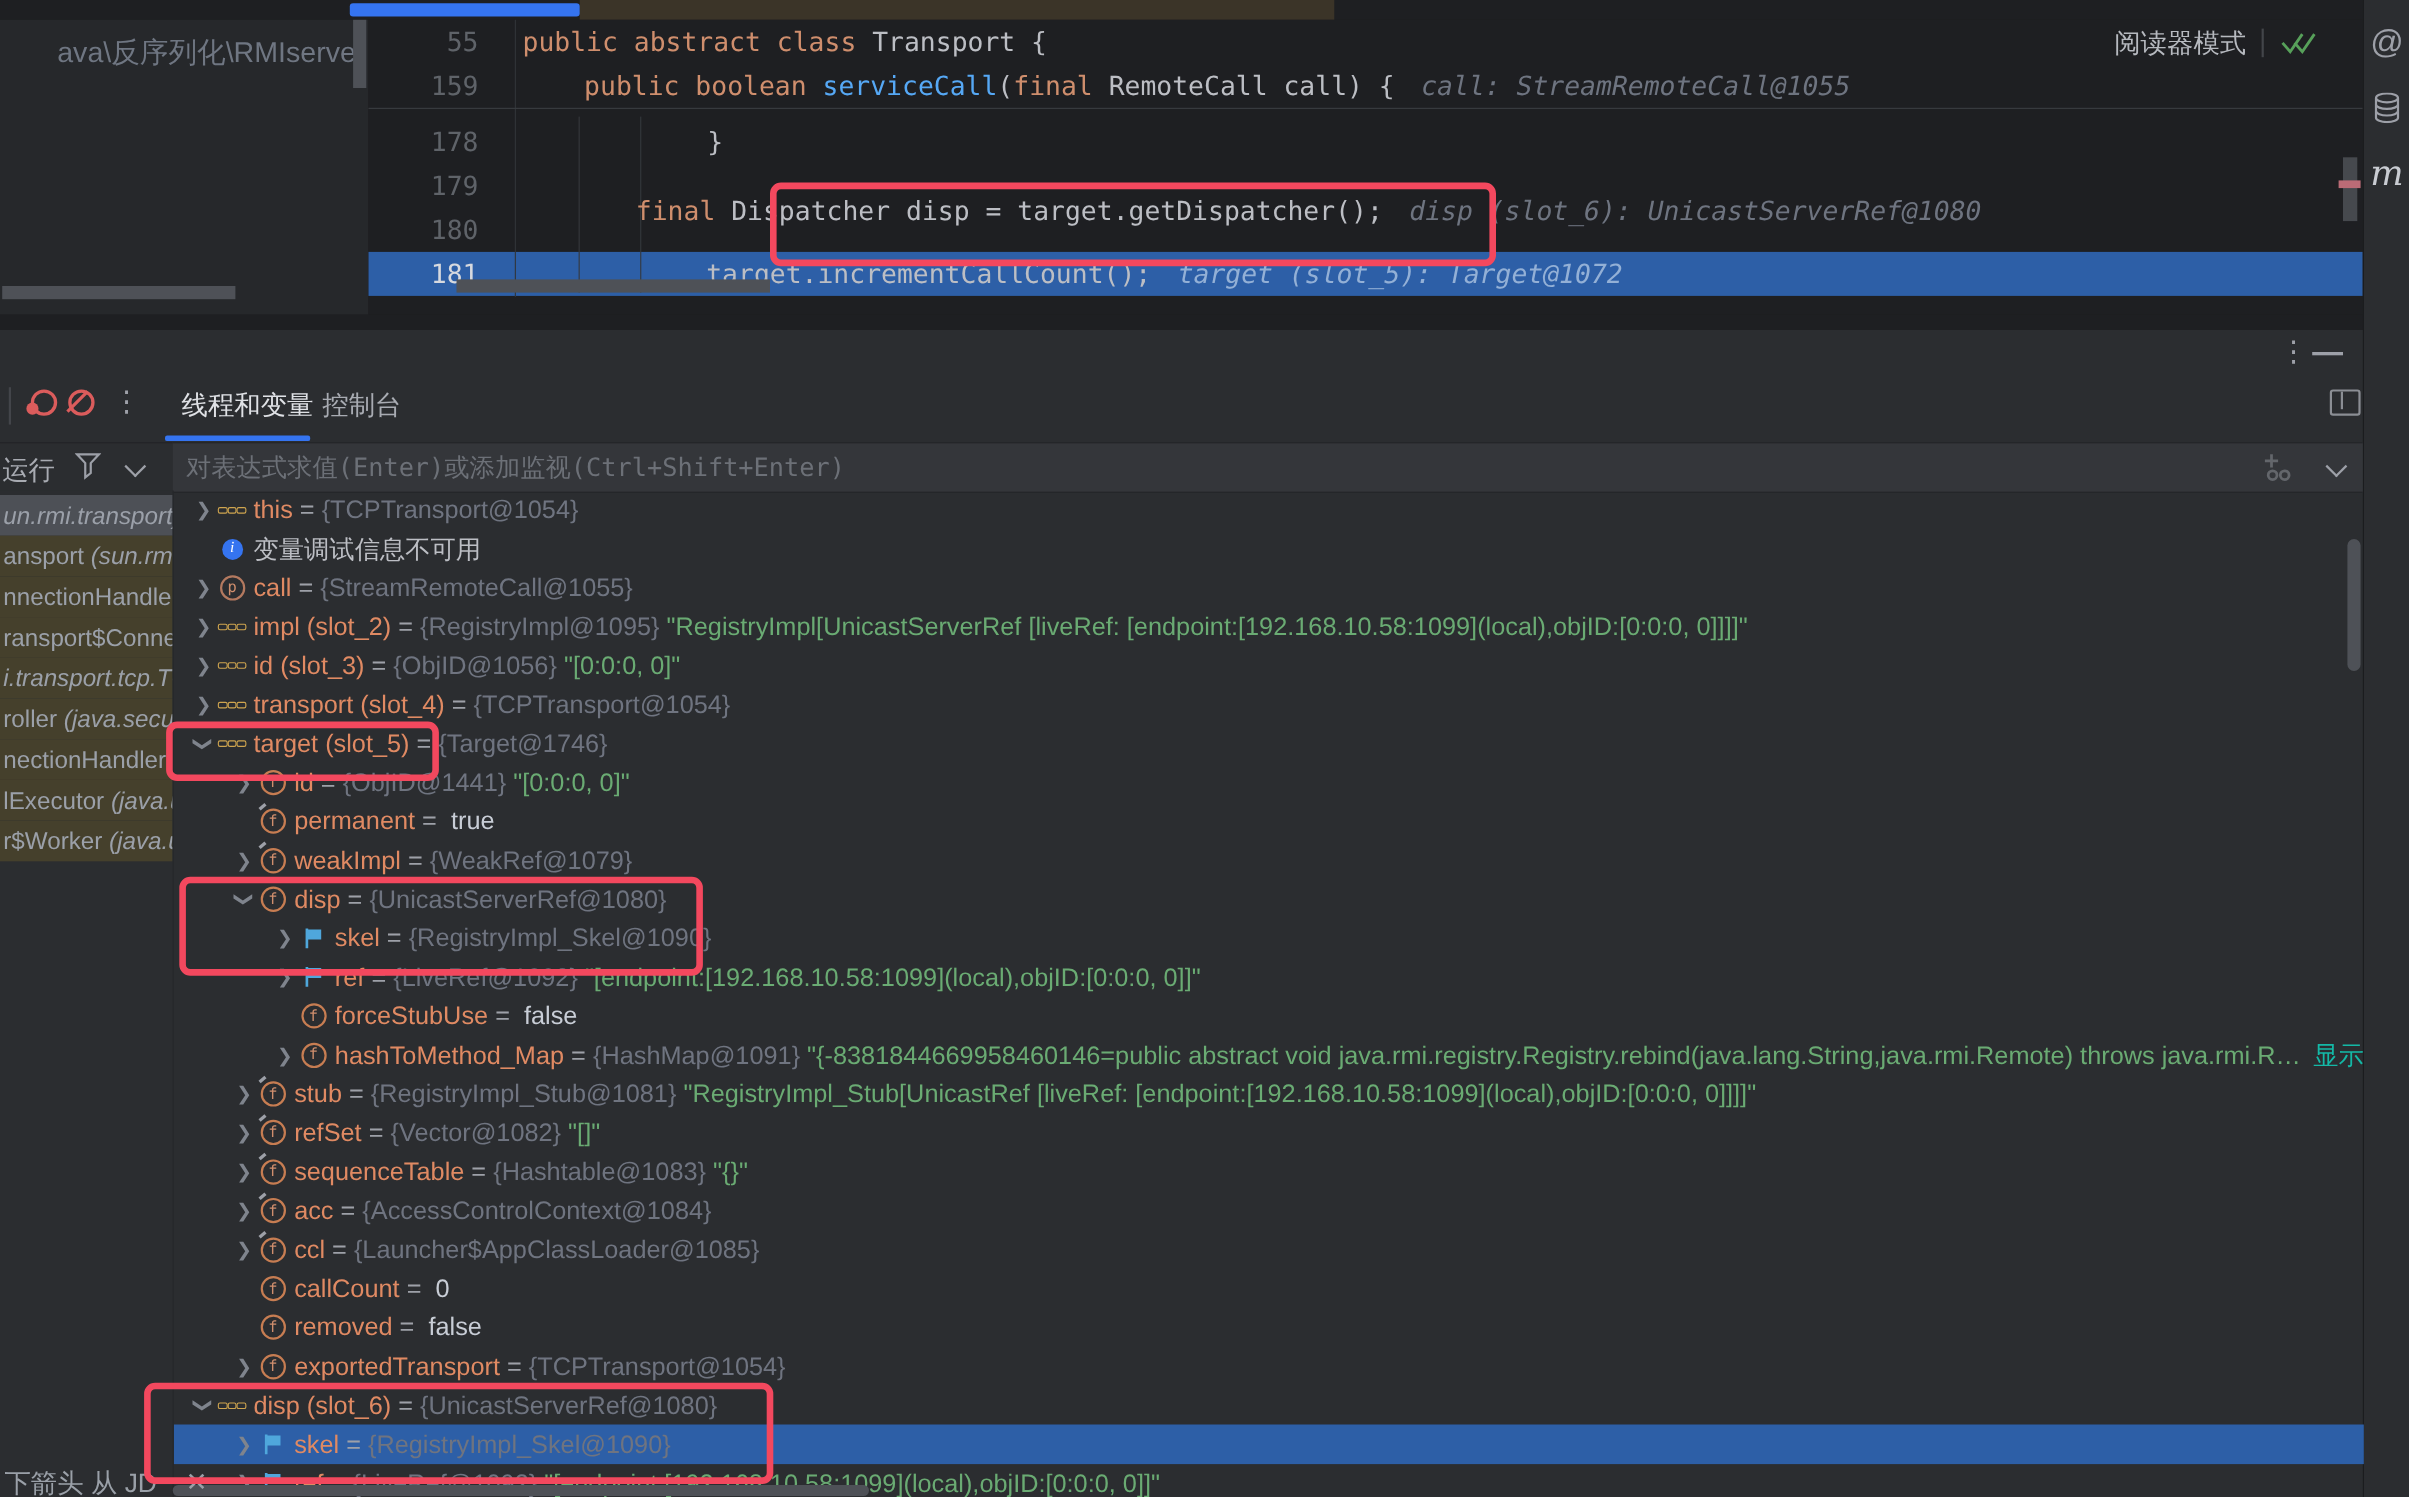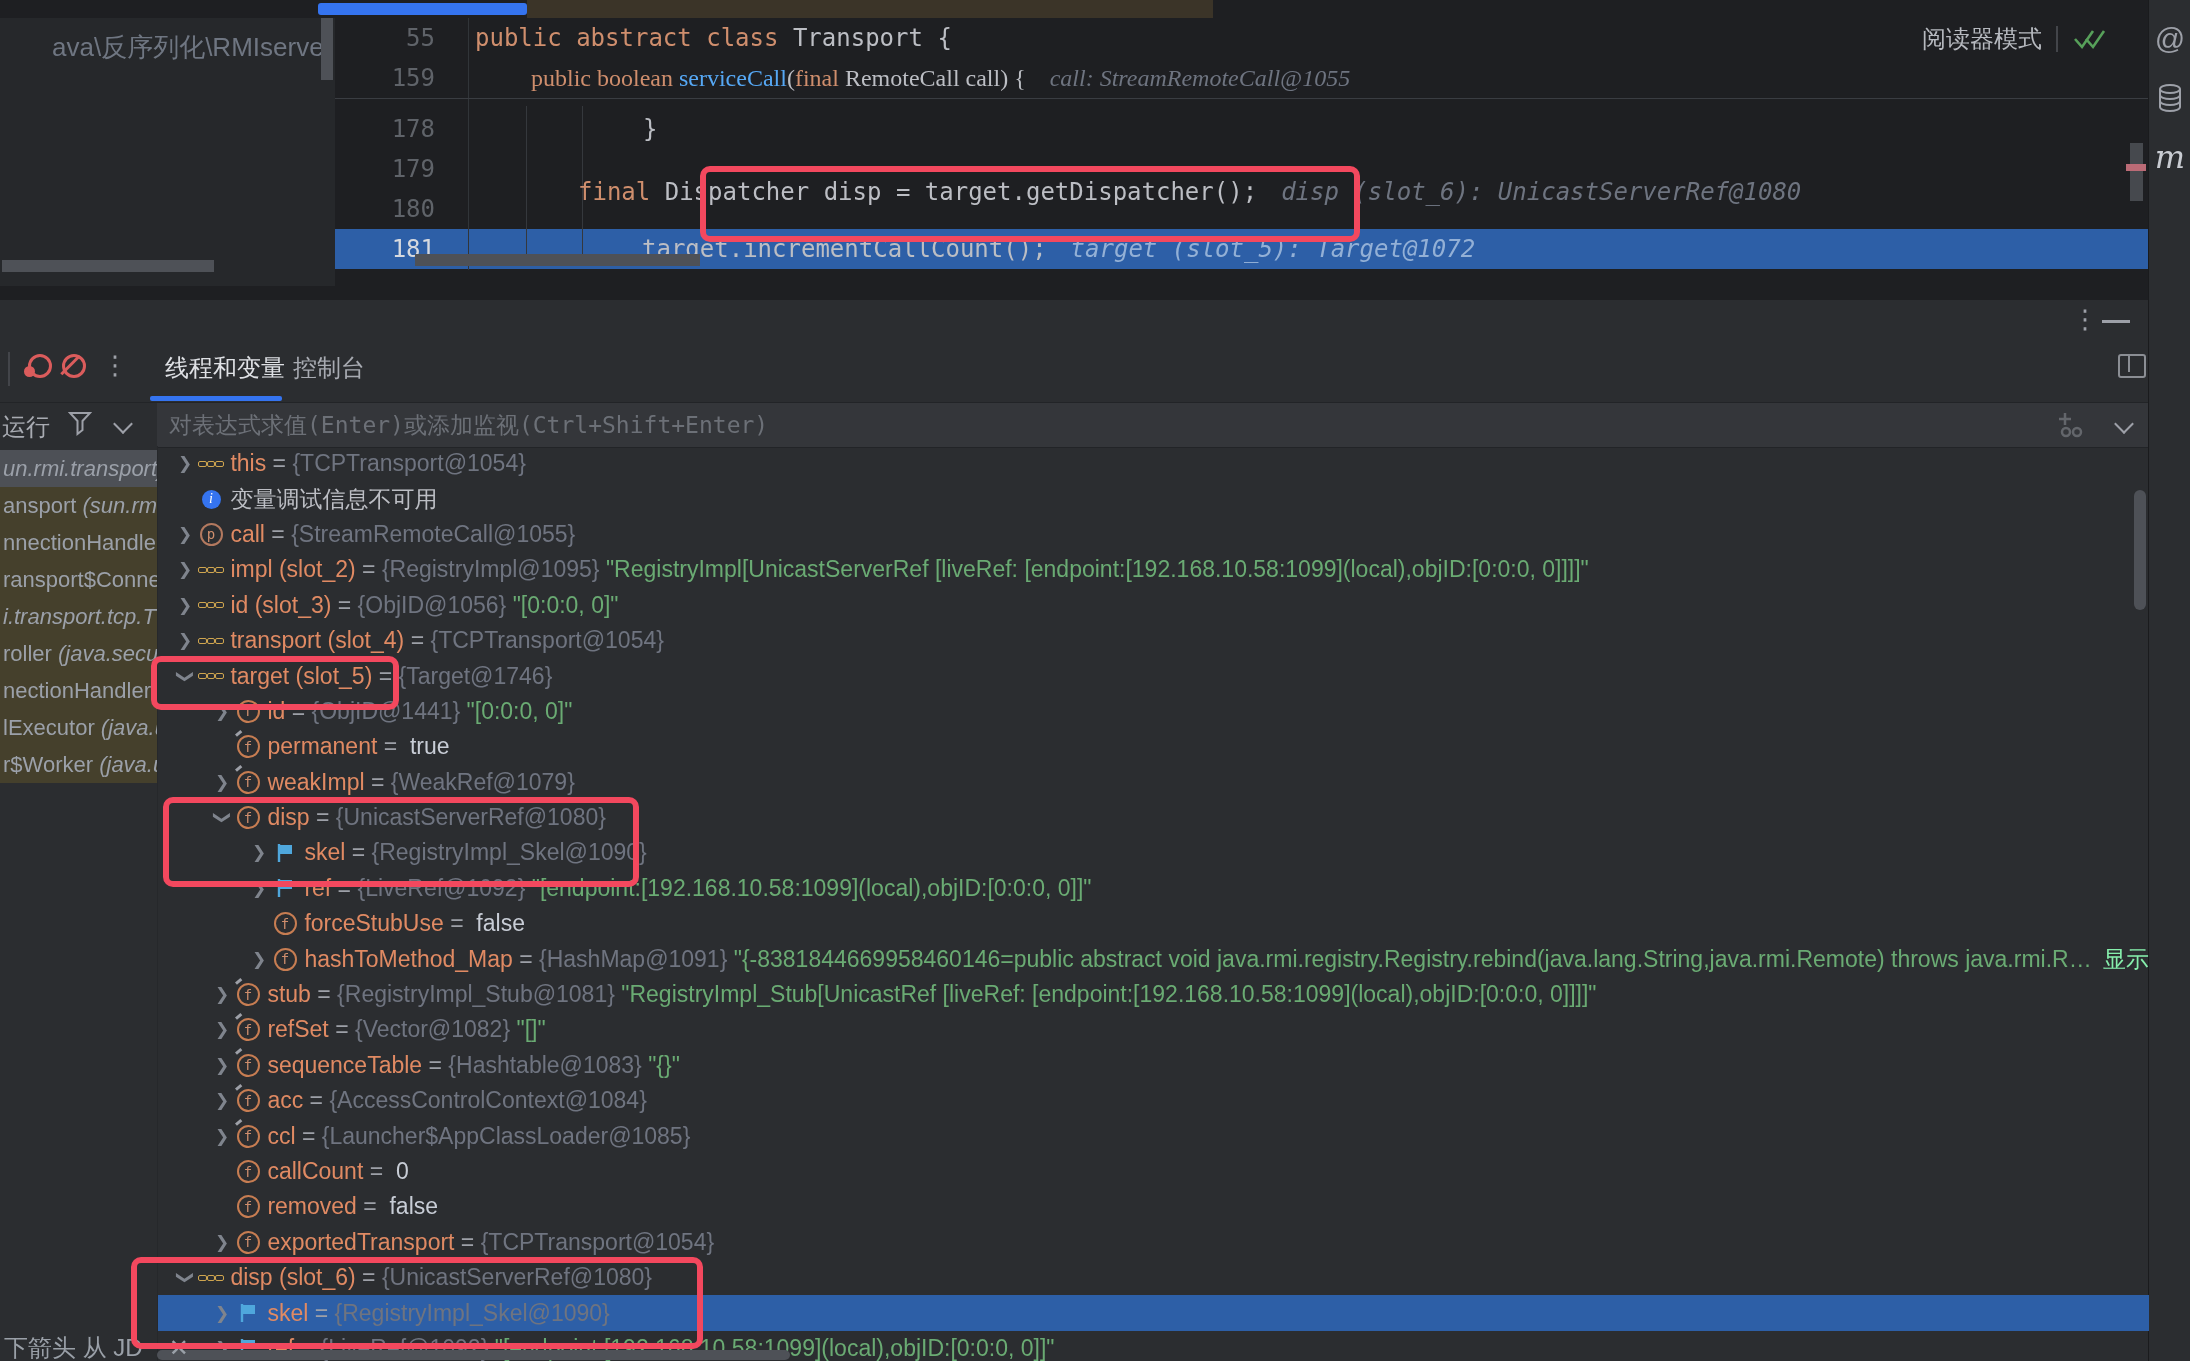--- a/index.html
+++ b/index.html
@@ -72,21 +72,21 @@
   .frame .pkg{font-style:italic;}
   
   #vars{left:157px;top:146px;width:1991px;height:915px;overflow:hidden;border-left:1px solid #26282b;}
   .vrow{height:35.4px;display:flex;align-items:center;font-size:23px;white-space:pre;}
   .vrow.sel{background:#2d5fa7;}
   .ex{width:26px;color:#7f848d;font-size:17px;text-align:center;flex:0 0 26px;}
   .ex.down{transform:rotate(90deg);}
   .vname{color:#e08a63;} .vname.infotxt{color:#bcbec4;}
   .veq{color:#9da0a8;} .vref{color:#6f7480;} .vstr{color:#6aab73;} .vplain{color:#c8cdd6;}
   .vstr.clip{flex:0 1 auto;min-width:0;overflow:hidden;text-overflow:ellipsis;}
-  .vlink{color:#86efac;flex:0 0 auto;}
+  .vlink{color:#14b8a6;flex:0 0 auto;}
   .ic{width:26px;flex:0 0 26px;display:flex;align-items:center;justify-content:center;position:relative;height:24px;}
   .ic.stack i{display:block;width:15px;height:4px;border:1.5px solid #cfa54f;border-radius:2px;margin:1px 0;}
   .circ{width:19px;height:19px;border-radius:50%;display:flex;align-items:center;justify-content:center;
         font-size:14px;font-family:"DejaVu Sans Mono",monospace;}
   .ic.param .circ{border:2px solid #b3795f;color:#cf8e6d;}
   .ic.field .circ,.ic.fieldf .circ{border:2px solid #c77d52;color:#cf8e6d;}
   .ic .fin{position:absolute;left:0px;top:-3px;width:7px;height:2.5px;background:#9da0a8;transform:rotate(-40deg);}
   .ic.info .circ{background:#3574f0;color:#fff;border:none;font-family:"Liberation Serif",serif;font-style:italic;}
   
   .redbox{position:absolute;border:6px solid #f3485e;border-radius:10px;pointer-events:none;z-index:60;}
@@ -116,21 +116,21 @@
   <div id="editor" class="abs">
     <div class="abs execline"></div>
     <div class="abs gutterline"></div>
     <div class="abs guide" style="left:191px"></div>
     <div class="abs guide" style="left:247px"></div>
     <div class="abs stickysep"></div>
     <div id="editor-lines">
         <div class="abs lnum" style="top: 0px;">55</div>
         <div class="abs codeline" style="top: 0px; padding-left: 5px; left: 135px;"><span class="tok-kw">public abstract class </span><span class="tok-pl">Transport {</span></div>
         <div class="abs lnum" style="top: 40px;">159</div>
-        <div class="abs codeline" style="top: 40px; padding-left: 61px; left: 135px; font-family: Liberation Serif, serif;"><span class="tok-kw">public boolean </span><span class="tok-fn">serviceCall</span><span class="tok-pl">(</span><span class="tok-kw">final</span><span class="tok-pl"> RemoteCall call) {</span><span class="hint">call: StreamRemoteCall@1055</span></div>
+        <div class="abs codeline" style="top: 40px; padding-left: 61px; left: 135px;"><span class="tok-kw">public boolean </span><span class="tok-fn">serviceCall</span><span class="tok-pl">(</span><span class="tok-kw">final</span><span class="tok-pl"> RemoteCall call) {</span><span class="hint">call: StreamRemoteCall@1055</span></div>
         <div class="abs lnum" style="top: 91px; text-align: right;">178</div>
         <div class="abs codeline" style="top: 91px; padding-left: 173px; left: 135px;"><span class="tok-pl">}</span></div>
         <div class="abs lnum" style="top: 131px;">179</div>
         <div class="abs codeline" style="top: 131px; padding-left: 173px; left: 135px;"></div>
         <div class="abs lnum" style="top: 171px;">180</div>
         <div class="abs codeline" style="top: 154px; padding-left: 108px; left: 135px;"><span class="tok-kw">final</span><span class="tok-pl"> Dispatcher disp = target.getDispatcher();</span><span class="hint">disp (slot_6): UnicastServerRef@1080</span></div>
         <div class="abs lnum cur" style="top: 211px;">181</div>
         <div class="abs codeline" style="top: 211px; padding-left: 172px; left: 135px;"><span class="tok-pl">target.incrementCallCount();</span><span class="hint onblue">target (slot_5): Target@1072</span></div>
       </div>
     <div id="readerbar" class="abs">

